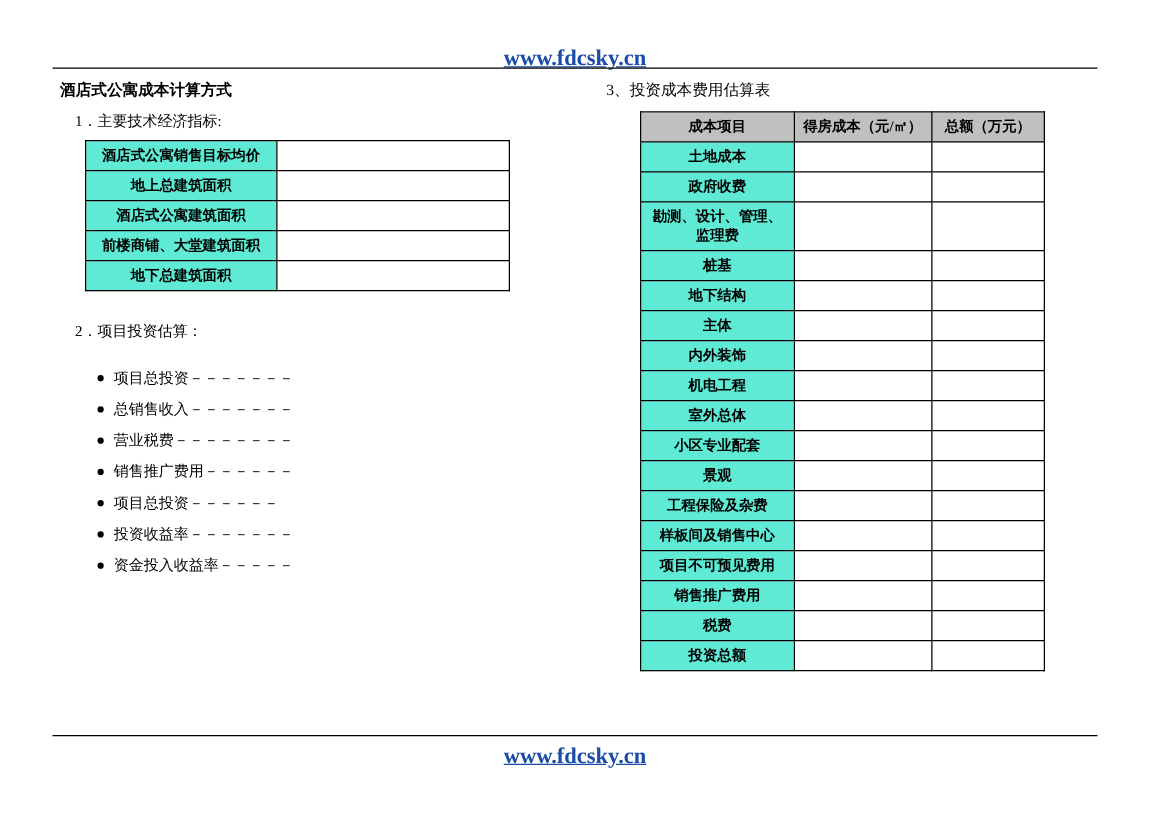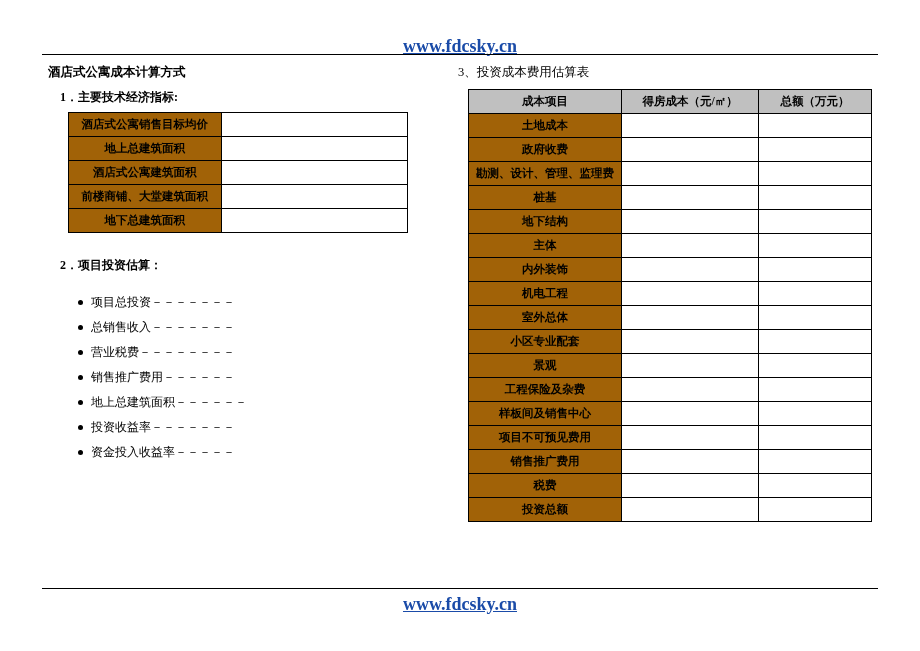--- a/index.html
+++ b/index.html
@@ -45,39 +45,39 @@
   }
   .col { flex: 1; }
   .col-right { flex: 1; }
 
   .doc-title {
     font-weight: bold;
     font-size: 12.5px;
     margin: 4px 0 8px 0;
   }
   .sec-title {
-    font-weight: bold;
+    font-weight: normal;
     font-size: 12px;
     margin: 6px 0 6px 12px;
   }
 
   table {
     border-collapse: collapse;
     width: 100%;
     table-layout: fixed;
   }
   td, th {
     border: 1px solid #000;
     padding: 4px 6px;
     height: 22px;
     font-size: 11.5px;
     text-align: center;
     font-weight: bold;
   }
-  .label-cell { background: #a16207; }
+  .label-cell { background: #5eead4; }
   .data-cell { background: #fff; font-weight: normal; }
 
   .table1 { margin-left: 20px; width: 340px; }
   .table1 .label-cell { width: 45%; }
   .table1 .data-cell { width: 55%; }
 
   .bullet-list {
     margin-left: 30px;
     margin-top: 20px;
   }
@@ -86,21 +86,21 @@
     align-items: center;
     margin: 8px 0;
     font-size: 12px;
   }
   .bullet-dot {
     width: 5px; height: 5px; border-radius: 50%; background: #000;
     margin-right: 8px;
     flex-shrink: 0;
   }
 
-  .table3 { width: 404px; margin-left: 10px; }
+  .table3 { width: 324px; margin-left: 27px; }
   .table3 th { background: #c0c0c0; }
   .table3 .col-a { width: 38%; }
   .table3 .col-b { width: 34%; }
   .table3 .col-c { width: 28%; }
 </style>
 </head>
 <body>
 
 <div class="header-link">www.fdcsky.cn</div>
 <div class="hr-top"></div>
@@ -150,21 +150,21 @@
       <div class="bullet-row">
           <span class="bullet-dot"></span>
           <span>营业税费－－－－－－－－</span>
         </div>
       <div class="bullet-row">
           <span class="bullet-dot"></span>
           <span>销售推广费用－－－－－－</span>
         </div>
       <div class="bullet-row">
           <span class="bullet-dot"></span>
-          <span>地上总建筑面积－－－－－－</span>
+          <span>项目总投资－－－－－－</span>
         </div>
       <div class="bullet-row">
           <span class="bullet-dot"></span>
           <span>投资收益率－－－－－－－</span>
         </div>
       <div class="bullet-row">
           <span class="bullet-dot"></span>
           <span>资金投入收益率－－－－－</span>
         </div>
     </div>

